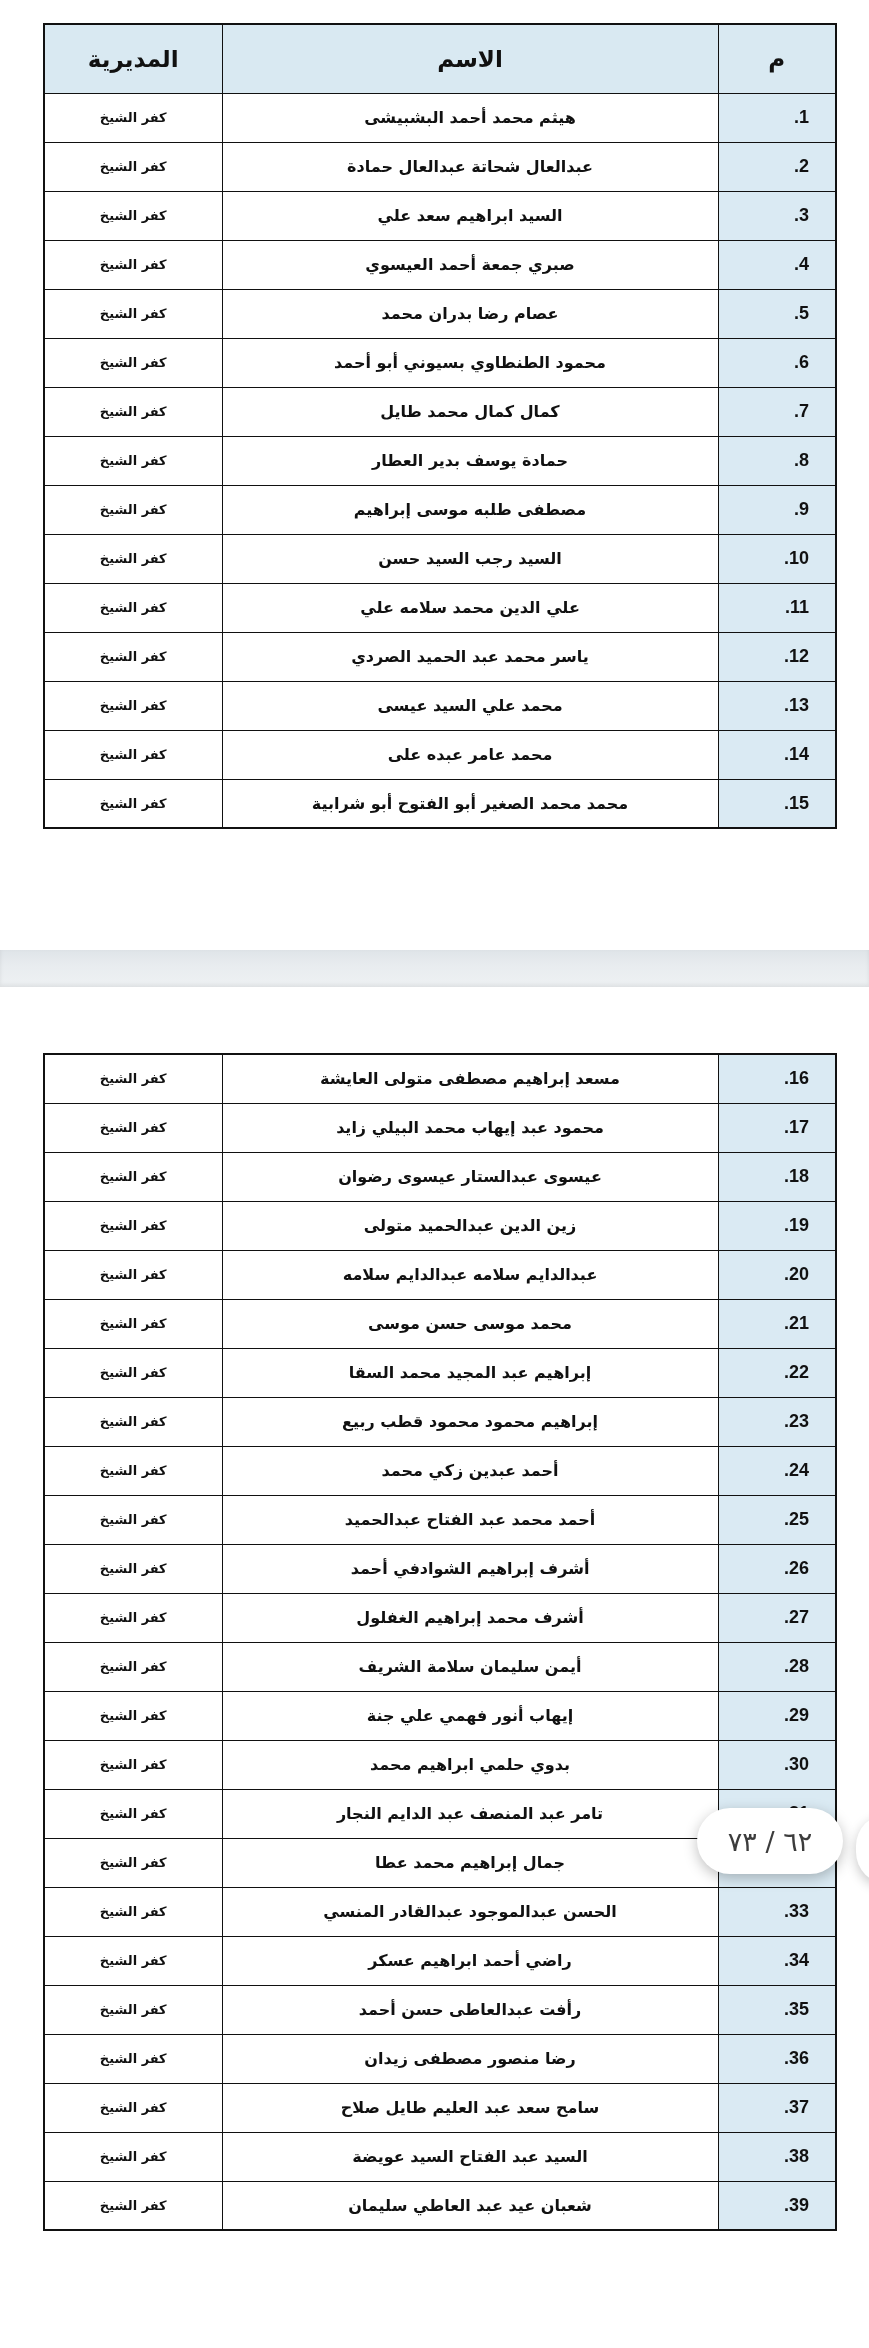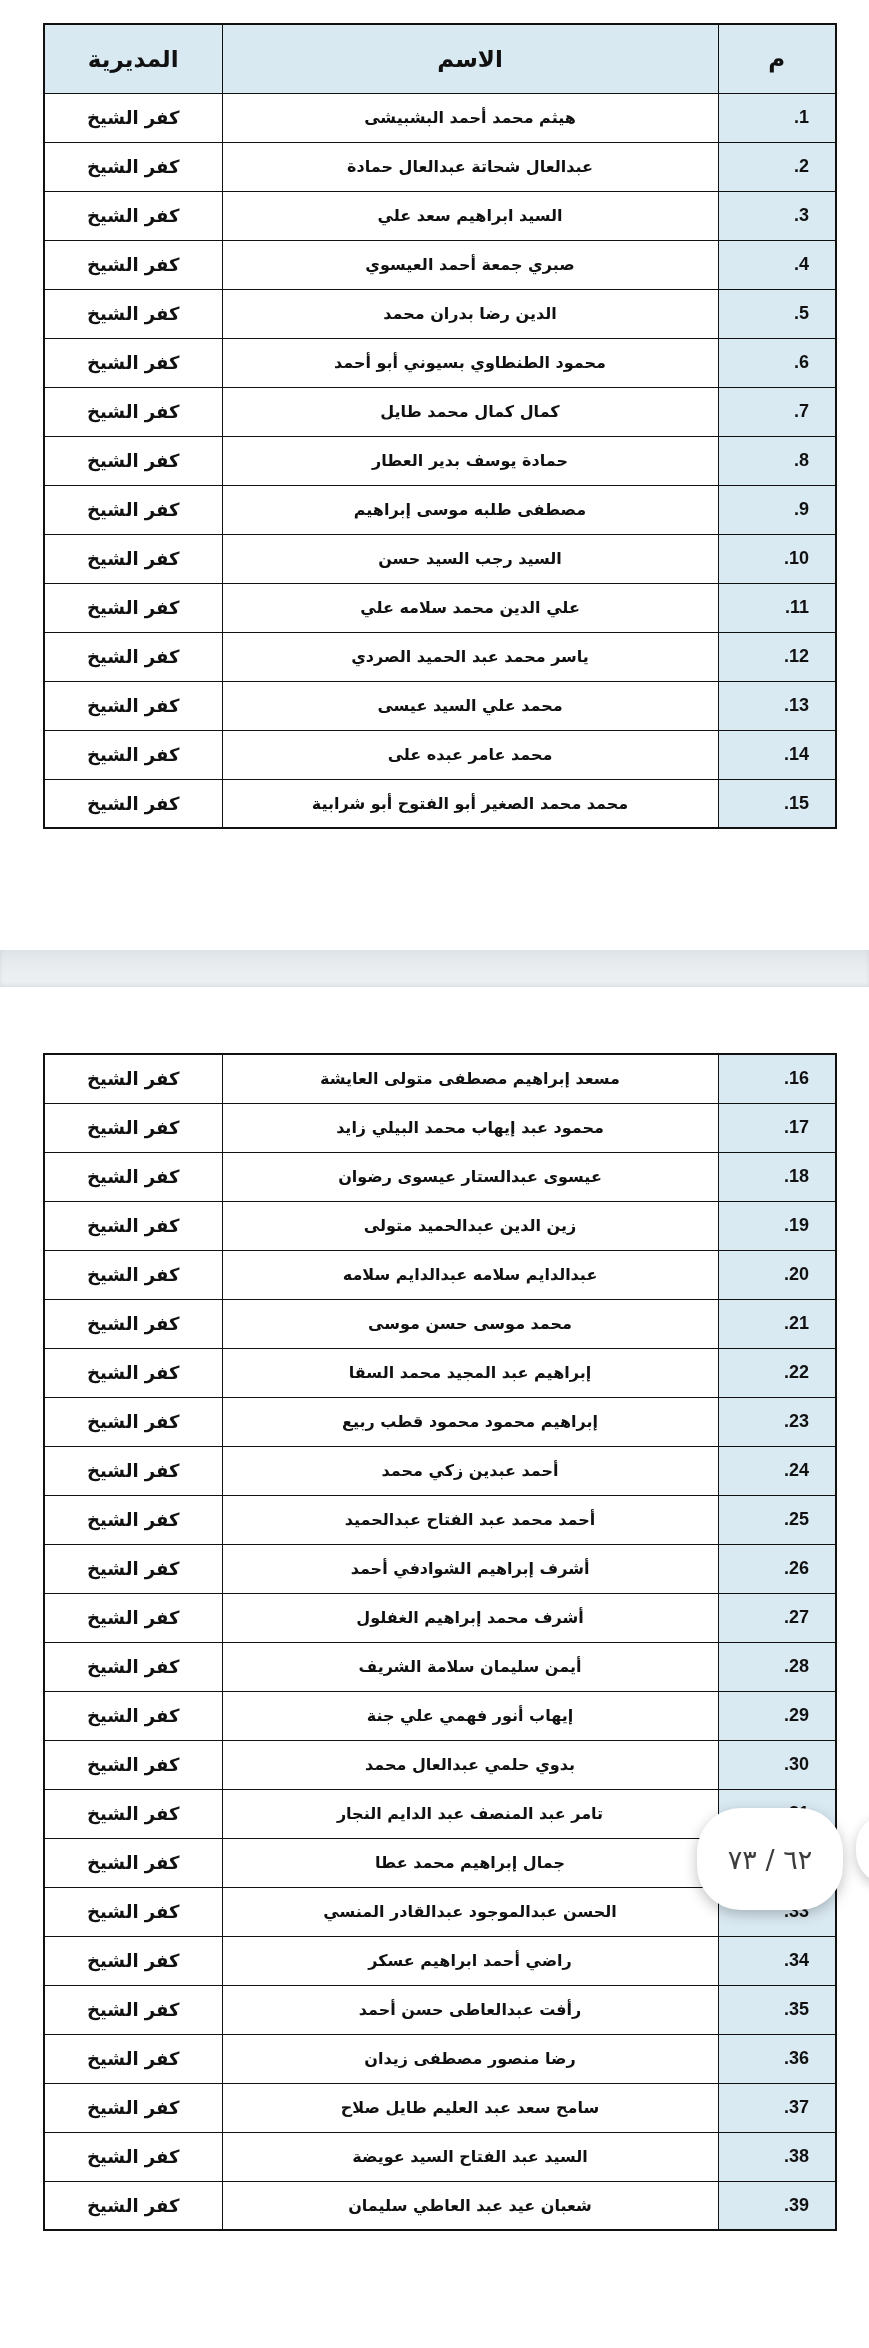--- a/index.html
+++ b/index.html
@@ -57,37 +57,37 @@
     font-size:18px;
   }
   td.name{
     text-align:center;
     font-weight:bold;
     font-size:16px;
   }
   td.dir{
     text-align:center;
     font-weight:bold;
-    font-size:18px;
+    font-size:13px;
   }
   .separator-band{
     position:absolute;
     left:0;
     top:950px;
     width:869px;
     height:37px;
     background:linear-gradient(#dfe4e8,var(--band) 40%,#eef1f3);
     box-shadow:0 -2px 4px rgba(0,0,0,0.08) inset;
   }
   .page-badge{
     position:absolute;
     left:697px;
     top:1808px;
     width:146px;
-    height:102px;
+    height:66px;
     background:#ffffff;
     border-radius:44px;
     box-shadow:0 4px 14px rgba(0,0,0,0.25);
     display:flex;
     align-items:center;
     justify-content:center;
     font-size:27px;
     color:#3c3c3c;
     direction:rtl;
     z-index:5;
@@ -136,21 +136,21 @@
     <td class="name">السيد ابراهيم سعد علي</td>
     <td class="dir">كفر الشيخ</td>
   </tr>
       <tr>
     <td class="num">.4</td>
     <td class="name">صبري جمعة أحمد العيسوي</td>
     <td class="dir">كفر الشيخ</td>
   </tr>
       <tr>
     <td class="num">.5</td>
-    <td class="name">الدين رضا بدران محمد</td>
+    <td class="name">عصام رضا بدران محمد</td>
     <td class="dir">كفر الشيخ</td>
   </tr>
       <tr>
     <td class="num">.6</td>
     <td class="name">محمود الطنطاوي بسيوني أبو أحمد</td>
     <td class="dir">كفر الشيخ</td>
   </tr>
       <tr>
     <td class="num">.7</td>
     <td class="name">كمال كمال محمد طايل</td>
@@ -273,21 +273,21 @@
     <td class="name">أيمن سليمان سلامة الشريف</td>
     <td class="dir">كفر الشيخ</td>
   </tr>
       <tr>
     <td class="num">.29</td>
     <td class="name">إيهاب أنور فهمي علي جنة</td>
     <td class="dir">كفر الشيخ</td>
   </tr>
       <tr>
     <td class="num">.30</td>
-    <td class="name">بدوي حلمي عبدالعال محمد</td>
+    <td class="name">بدوي حلمي ابراهيم محمد</td>
     <td class="dir">كفر الشيخ</td>
   </tr>
       <tr>
     <td class="num">.31</td>
     <td class="name">تامر عبد المنصف عبد الدايم النجار</td>
     <td class="dir">كفر الشيخ</td>
   </tr>
       <tr>
     <td class="num">.32</td>
     <td class="name">جمال إبراهيم محمد عطا</td>

